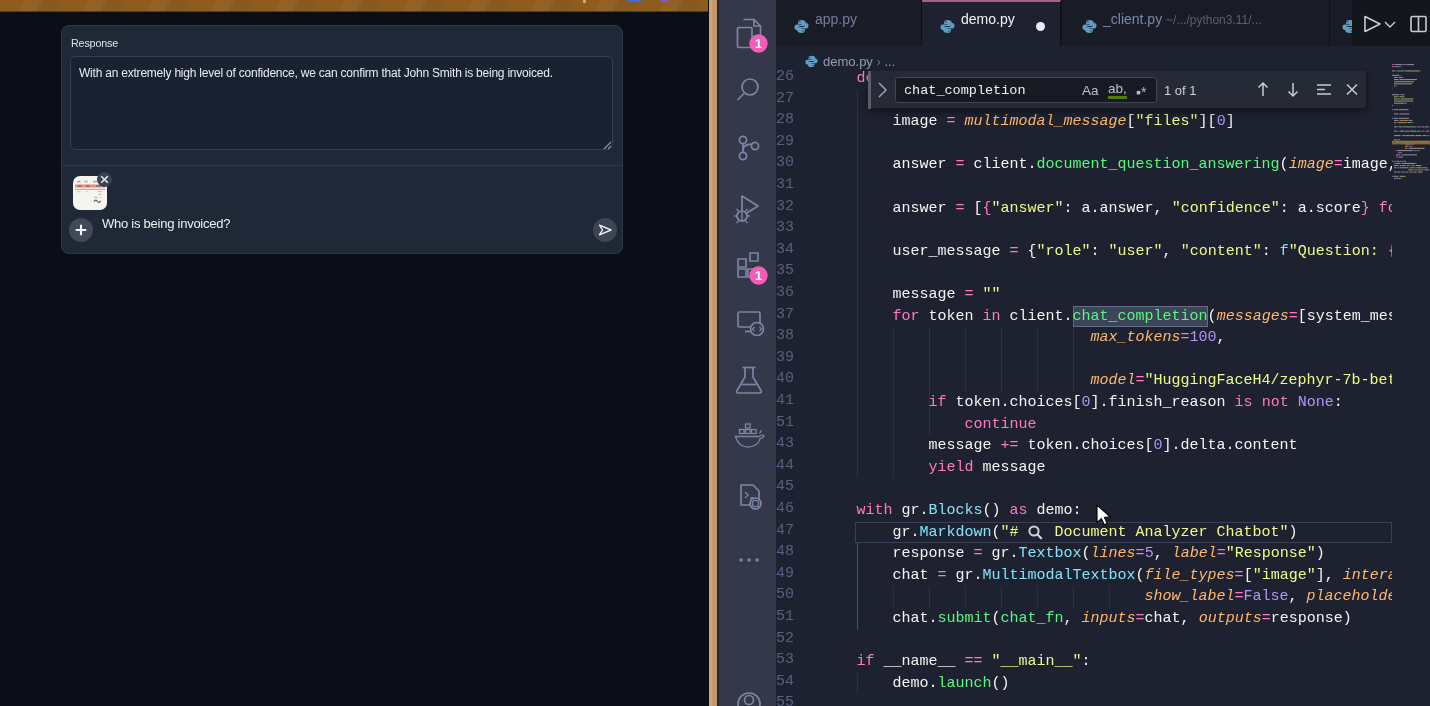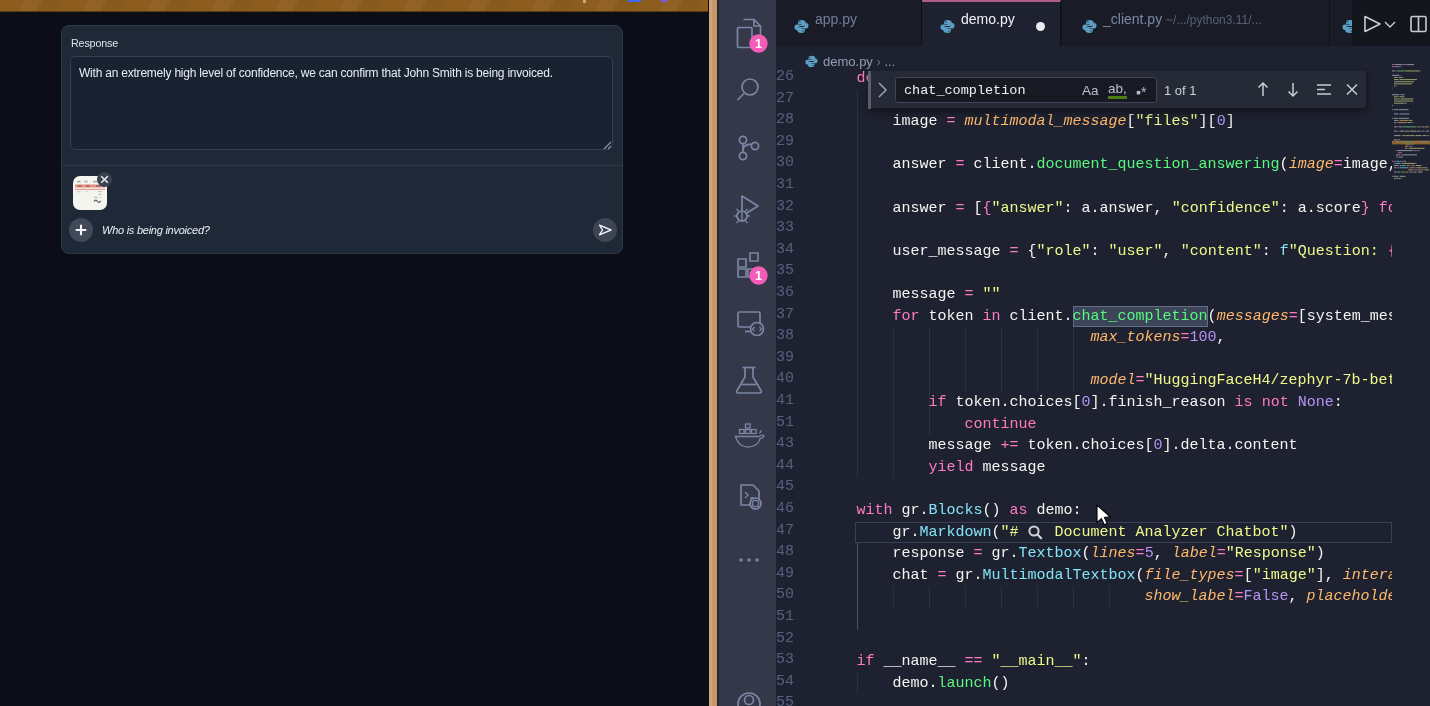--- a/index.html
+++ b/index.html
@@ -10,21 +10,21 @@
   #brownbar{left:0;top:0;width:708px;height:11px;
     background:repeating-linear-gradient(115deg,#8d5d20 0 22px,#926127 22px 38px,#885a1d 38px 58px);
     border-bottom:1.5px solid #5e3d10;}
   #gform{left:61px;top:25px;width:560px;height:227px;background:#1f2836;border:1px solid #2d3849;border-radius:8px;}
   #glabel{left:71px;top:36.5px;font-size:10.8px;letter-spacing:-0.2px;color:#dde2ea;}
   #gta{left:70px;top:56px;width:541px;height:92px;background:#192230;border:1px solid #333f54;border-radius:5px;}
   #gtext{left:79px;top:65.5px;font-size:12px;letter-spacing:-0.22px;color:#e9edf3;}
   #gsep{left:61px;top:165px;width:561px;height:1px;background:#2d3849;}
   #gthumb{left:73px;top:176px;width:34px;height:34px;background:#f5f4ef;border-radius:7px;}
   .gbtn{border-radius:50%;background:#414959;}
-  #gwho{left:102px;top:224px;font-size:11px;letter-spacing:-0.25px;color:#edf0f5;font-style:italic;}
+  #gwho{left:102px;top:216px;font-size:13px;letter-spacing:-0.25px;color:#edf0f5;}
   
   #tan{left:708px;top:0;width:11px;height:706px;background:linear-gradient(90deg,#0d0f15 0 1.5px,#cfa476 1.5px 4px,#c3976a 4px 9.5px,#23252f 9.5px 11px);}
   
   #vs{left:719px;top:0;width:711px;height:706px;background:#1e2230;}
   .tab{position:absolute;top:0;height:46px;}
   .tabtxt{position:absolute;top:19px;font-size:14px;transform:translateY(-50%);white-space:nowrap;}
   pre.codeline{margin:0;position:absolute;left:80.5px;font-family:"Liberation Mono",monospace;font-size:15px;line-height:21.6px;color:#f4f4f0;white-space:pre;}
   .num{position:absolute;width:49px;font-family:"Liberation Mono",monospace;font-size:15px;color:#566080;}
   .k{color:#ff7ac2;}
   .fn{color:#58f87f;}
@@ -285,20 +285,21 @@
     <pre class="codeline" style="top:323.4px">                          <span class="p">model</span><span class="k">=</span><span class="s">"HuggingFaceH4/zephyr-7b-beta"</span>,</pre>
     <pre class="codeline" style="top:345px">        <span class="k">if</span> token.choices[<span class="n">0</span>].finish_reason <span class="k">is</span> <span class="k">not</span> <span class="n">None</span>:</pre>
     <pre class="codeline" style="top:366.6px">            <span class="k">continue</span></pre>
     <pre class="codeline" style="top:388.2px">        message <span class="k">+=</span> token.choices[<span class="n">0</span>].delta.content</pre>
     <pre class="codeline" style="top:453px"><span class="k">with</span> gr.<span class="c">Blocks</span>() <span class="k">as</span> demo:</pre>
     <pre class="codeline" style="top:409.8px">        <span class="k">yield</span> message</pre>
     <pre class="codeline" style="top:474.6px">    gr.<span class="c">Markdown</span>(<span class="s">"# </span><span style="display:inline-block;width:18px"></span><span class="s"> Document Analyzer Chatbot"</span>)</pre>
     <pre class="codeline" style="top:496.2px">    response <span class="k">=</span> gr.<span class="c">Textbox</span>(<span class="p">lines</span><span class="k">=</span><span class="n">5</span>, <span class="p">label</span><span class="k">=</span><span class="s">"Response"</span>)</pre>
     <pre class="codeline" style="top:517.8px">    chat <span class="k">=</span> gr.<span class="c">MultimodalTextbox</span>(<span class="p">file_types</span><span class="k">=</span>[<span class="s">"image"</span>], <span class="p">interactive</span>,</pre>
     <pre class="codeline" style="top:539.4px">                                <span class="p">show_label</span><span class="k">=</span><span class="n">False</span>, <span class="p">placeholder</span>)</pre>
+    <pre class="codeline" style="top:561px">    chat.<span class="fn">submit</span>(<span class="fn">chat_fn</span>, <span class="p">inputs</span><span class="k">=</span>chat, <span class="p">outputs</span><span class="k">=</span>response)</pre>
     <pre class="codeline" style="top:604.2px"><span class="k">if</span> __name__ <span class="k">==</span> <span class="s">"__main__"</span>:</pre>
     <pre class="codeline" style="top:625.8px">    demo.<span class="fn">launch</span>()</pre>
 
     <svg class="abs" style="left:251px;top:477px" width="17" height="17" fill="none">
         <circle cx="7" cy="7" r="4.6" stroke="#cfd4da" stroke-width="2"></circle>
         <path d="M10.5 10.5 L14.2 14.2" stroke="#cfd4da" stroke-width="2.2" stroke-linecap="round"></path>
       </svg>
   </div>
 
   <svg id="minimap" class="abs" width="38" height="659">

